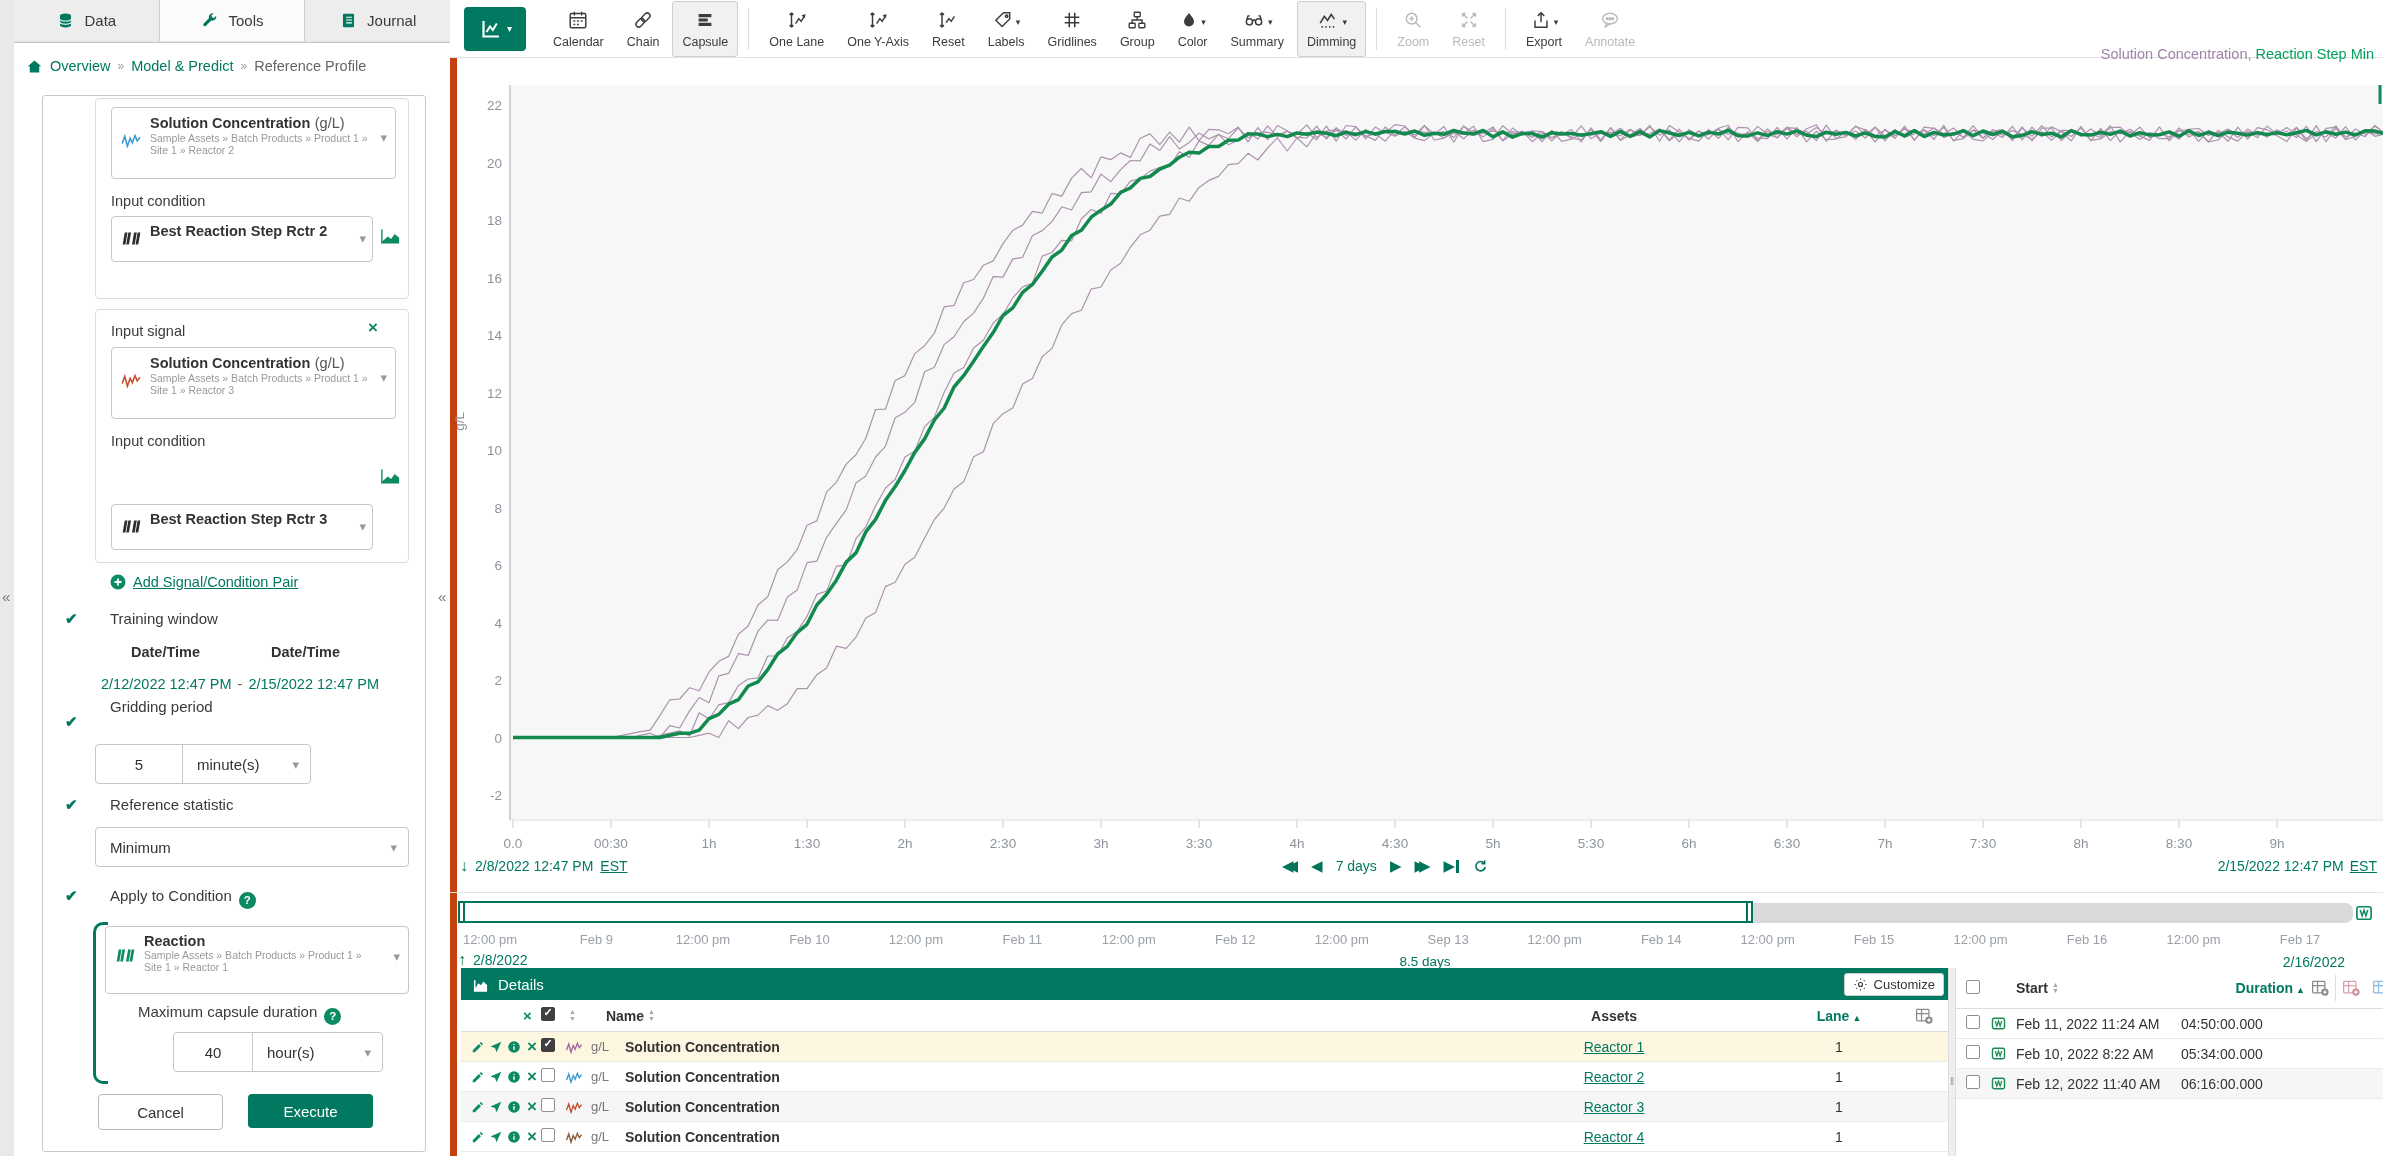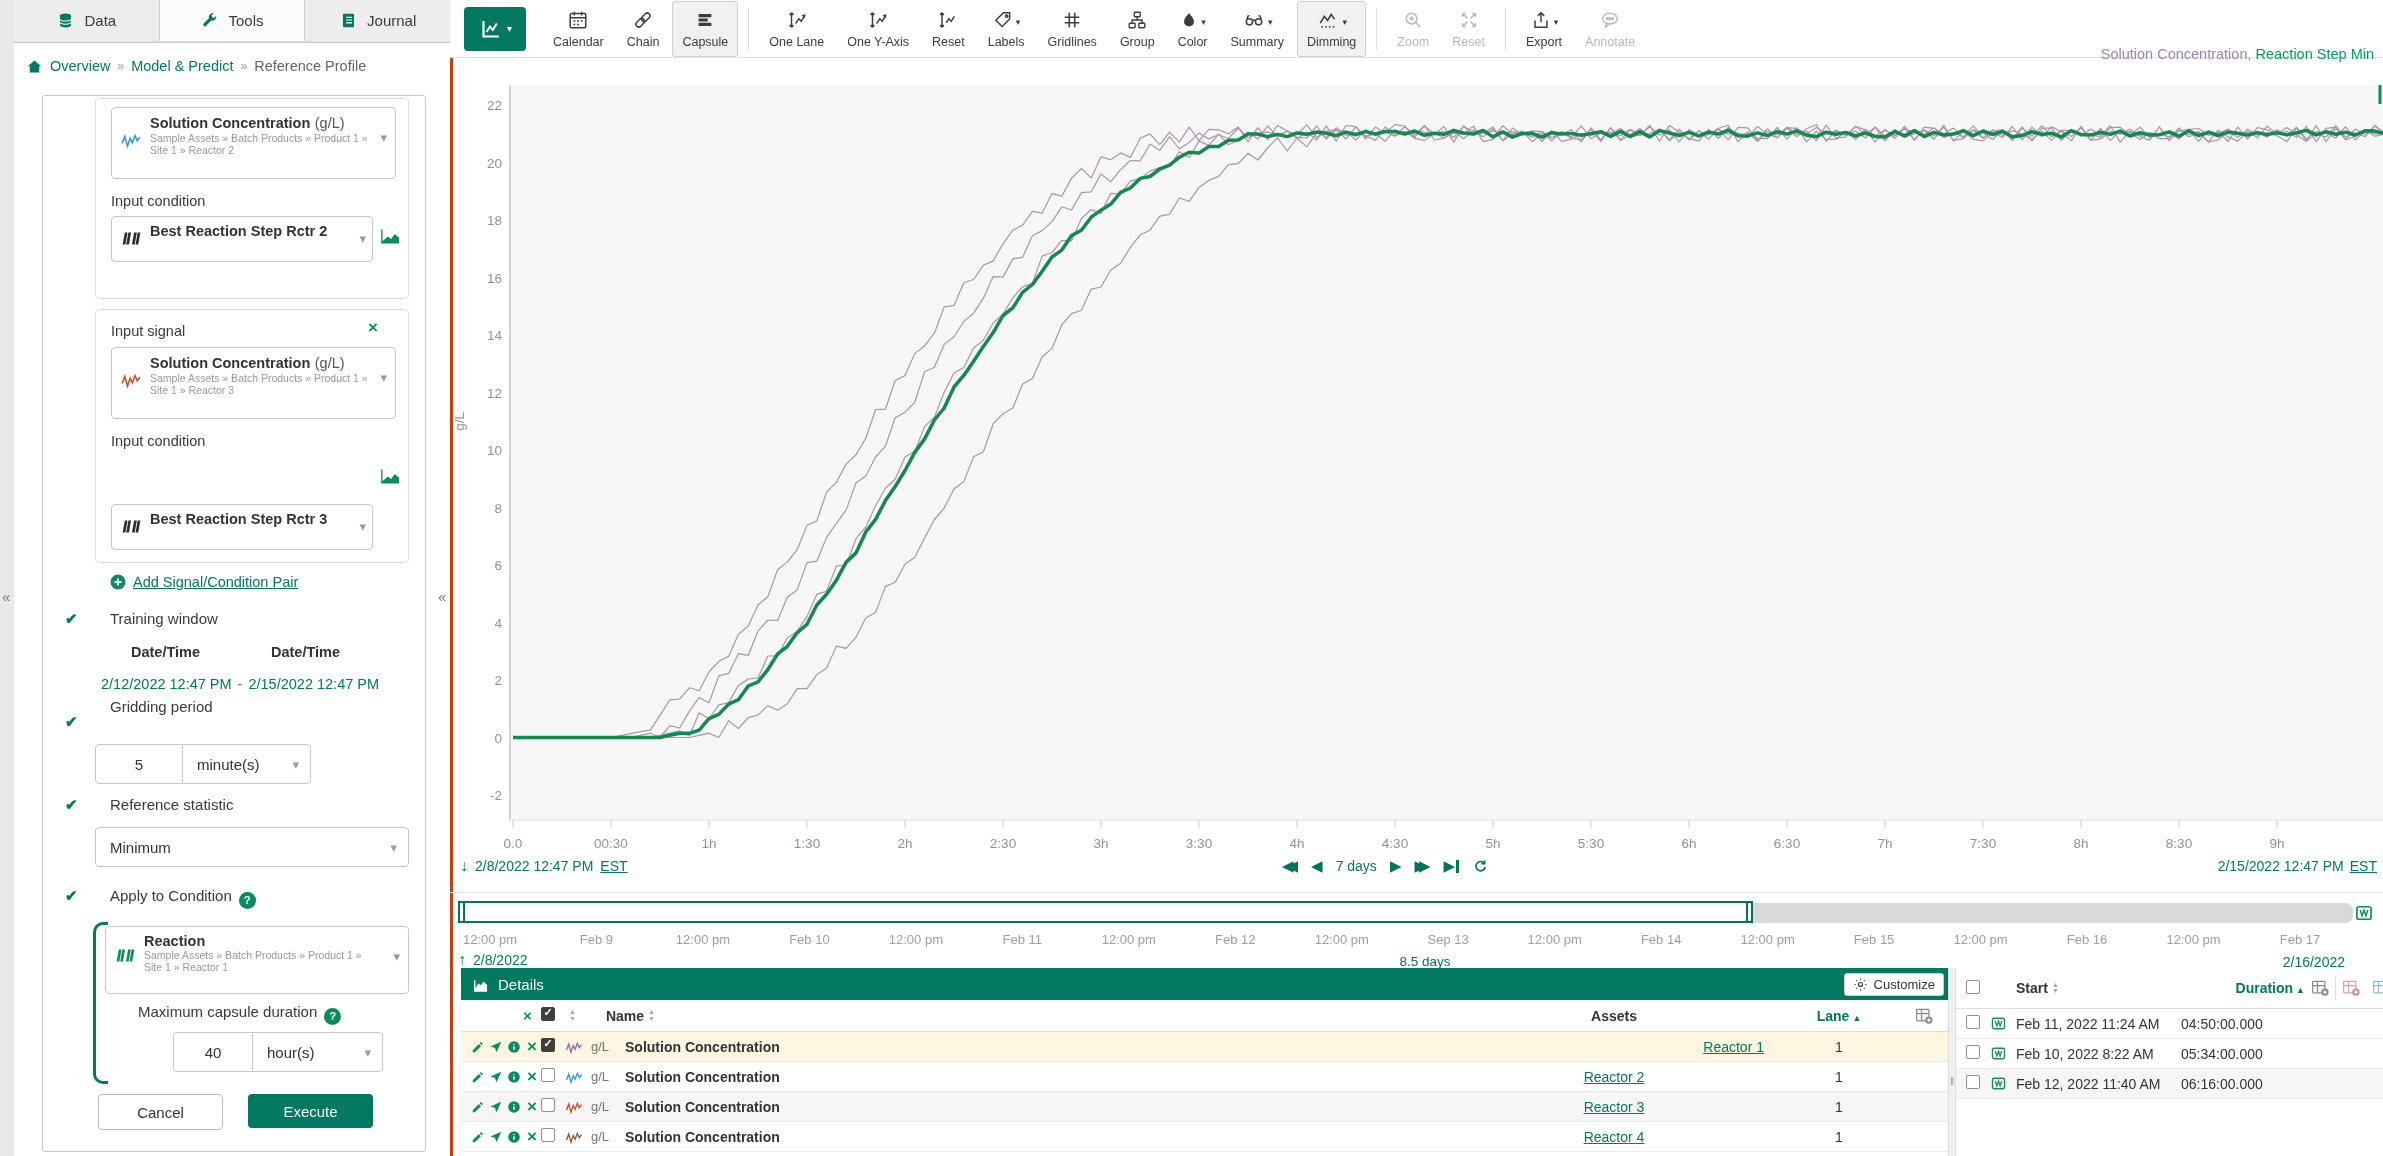--- a/index.html
+++ b/index.html
@@ -6,21 +6,21 @@
   #app{position:relative;width:2383px;height:1156px;overflow:hidden;background:#fff;color:#333;}
   .abs{position:absolute;}
   .flex{display:flex;align-items:center;}
   svg{display:block;}
 
   
   #rail{left:0;top:0;width:14px;height:1156px;background:#e9e9e9;border-right:1px solid #d2d2d2;}
   .collapser{font-size:15px;color:#777;cursor:pointer;}
 
   
-  #sidebar{left:14px;top:0;width:436px;height:1156px;background:#fff;border-right:3px solid #c2410c;}
+  #sidebar{left:14px;top:0;width:436px;height:1156px;background:#fff;border-right:7px solid #c2410c;}
   #tabsrow{left:0;top:0;width:436px;height:42px;background:#e2e2e2;border-bottom:1px solid #c8c8c8;display:flex;}
   .tab{width:145px;height:41px;display:flex;align-items:center;justify-content:center;gap:9px;background:#ededed;border-right:1px solid #cccccc;font-size:15px;color:#3a3a3a;cursor:pointer;}
   .tab.active{background:#fbfbfb;}
   #crumbs{left:0;top:42px;width:436px;height:48px;display:flex;align-items:center;padding-left:12px;gap:7px;font-size:14.5px;}
   .crumb{color:#007960;text-decoration:none;cursor:pointer;}
   .crumb-sep{color:#9a9a9a;font-size:12px;}
   .crumb-cur{color:#666;}
 
   
   #panel{left:28px;top:95px;width:382px;height:1055px;border:1px solid #c9c9c9;border-radius:3px;background:#fff;overflow:hidden;}
@@ -658,21 +658,21 @@
           </span>
         <span class="rowico xclose">×</span>
         <span style="width:24px;"><span class="cb checked"></span></span>
         <span style="width: 26px; color: rgb(160, 106, 160);">
             <svg width="18" height="14" viewBox="0 0 24 18">
               <path d="M2 13l3-8 3 11 3-9 2.5 5 3-8 2.5 6 3-4" stroke="currentColor" stroke-width="1.8" fill="none"></path>
             </svg>
           </span>
         <span class="unitcell">g/L</span>
         <span style="flex:1;font-weight:bold;">Solution Concentration</span>
-        <span style="width:300px;text-align:right;"><a class="glink">Reactor 1</a></span>
+        <span style="width:300px;text-align:center;"><a class="glink">Reactor 1</a></span>
         <span style="width:150px;text-align:center;">1</span>
         <span style="width:40px;"></span>
       </div>
       <div class="drow">
         <span style="width:8px;"></span>
         <span class="rowico gicon">
             <svg width="14" height="14" viewBox="0 0 24 24" fill="currentColor">
               <path d="M3 17.5L13.5 7l3.5 3.5L6.5 21H3zM15 5.5l2-2 3.5 3.5-2 2z"></path>
             </svg>
           </span>

